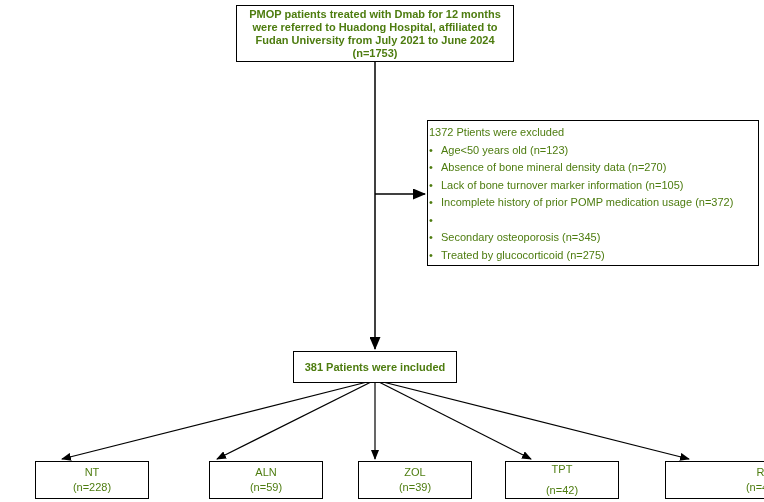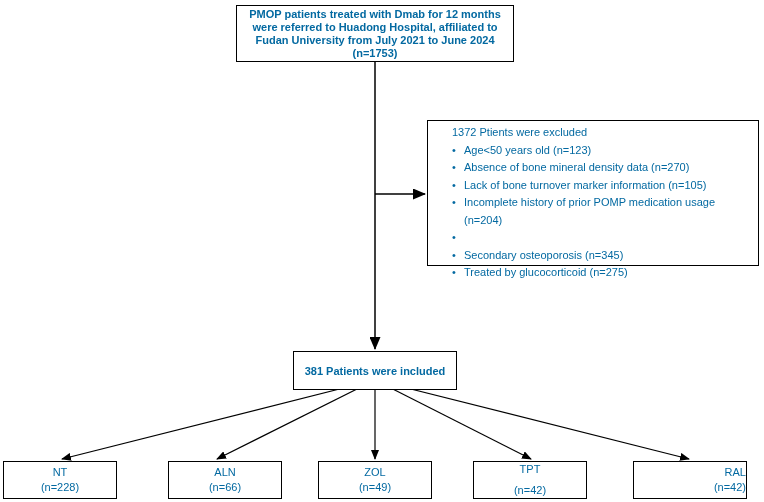--- a/index.html
+++ b/index.html
@@ -2,21 +2,21 @@
 <html><head>
 <meta charset="utf-8">
 <style>
   html, body { margin: 0; padding: 0; background: #ffffff; }
   .canvas {
     position: relative;
     width: 764px;
     height: 502px;
     background: #ffffff;
     font-family: "Liberation Sans", sans-serif;
-    color: #0369a1;
+    color: #4d7c0f;
     overflow: hidden;
   }
   .connectors {
     position: absolute;
     left: 0; top: 0;
     width: 764px; height: 502px;
   }
   .box {
     position: absolute;
     background: #ffffff;
@@ -31,45 +31,46 @@
     font-weight: bold;
     font-size: 11px;
     line-height: 13px;
     white-space: pre-line;
   }
   .excl-box {
     left: 427px; top: 120px;
     width: 332px; height: 146px;
     font-size: 11px;
     line-height: 17.5px;
-    padding: 3px 4px 0 24px;
+    padding: 3px 4px 0 1px;
     text-align: left;
   }
   .excl-row { display: flex; }
   .excl-bullet { width: 12px; flex: 0 0 12px; }
   .incl-box {
     left: 293px; top: 351px;
-    width: 164px; height: 39px;
+    width: 164px; height: 32px;
     display: flex; align-items: center; justify-content: center;
     text-align: center;
     font-weight: bold;
     font-size: 11px;
   }
   .group-box {
     top: 461px;
     width: 114px; height: 38px;
     display: flex; flex-direction: column;
     align-items: center; justify-content: center;
     text-align: center;
     font-size: 11px;
     line-height: 15px;
+    margin-left: 32px;
   }
   .gb-0 { left: 3px; }
-  .gb-1 { left: 168px; }
-  .gb-2 { left: 318px; }
+  .gb-1 { left: 177px; }
+  .gb-2 { left: 326px; }
   .gb-3 { left: 473px; justify-content: space-between; }
   .gb-4 { left: 633px; align-items: flex-end; }
   line { stroke: #000000; }
   marker path { fill: #000000; }
 </style>
 </head>
 <body>
 
 <div class="canvas">
 
@@ -107,21 +108,21 @@
     <div class="excl-row">
       <span class="excl-bullet">•</span>
       <span>Absence of bone mineral density data (n=270)</span>
     </div>
     <div class="excl-row">
       <span class="excl-bullet">•</span>
       <span>Lack of bone turnover marker information (n=105)</span>
     </div>
     <div class="excl-row">
       <span class="excl-bullet">•</span>
-      <span>Incomplete history of prior POMP medication usage (n=204)</span>
+      <span>Incomplete history of prior POMP medication usage (n=372)</span>
     </div>
     <div class="excl-row">
       <span class="excl-bullet">•</span>
     </div>
     <div class="excl-row">
       <span class="excl-bullet">•</span>
       <span>Secondary osteoporosis (n=345)</span>
     </div>
     <div class="excl-row">
       <span class="excl-bullet">•</span>
@@ -132,25 +133,25 @@
   <div class="box incl-box">
     <span>381 Patients were included</span>
   </div>
 
   <div class="box group-box gb-0">
     <div>NT</div>
     <div>(n=228)</div>
   </div>
   <div class="box group-box gb-1">
     <div>ALN</div>
-    <div>(n=66)</div>
+    <div>(n=59)</div>
   </div>
   <div class="box group-box gb-2">
     <div>ZOL</div>
-    <div>(n=49)</div>
+    <div>(n=39)</div>
   </div>
   <div class="box group-box gb-3">
     <div>TPT</div>
     <div>(n=42)</div>
   </div>
   <div class="box group-box gb-4">
     <div>RAL</div>
     <div>(n=42)</div>
   </div>
 

